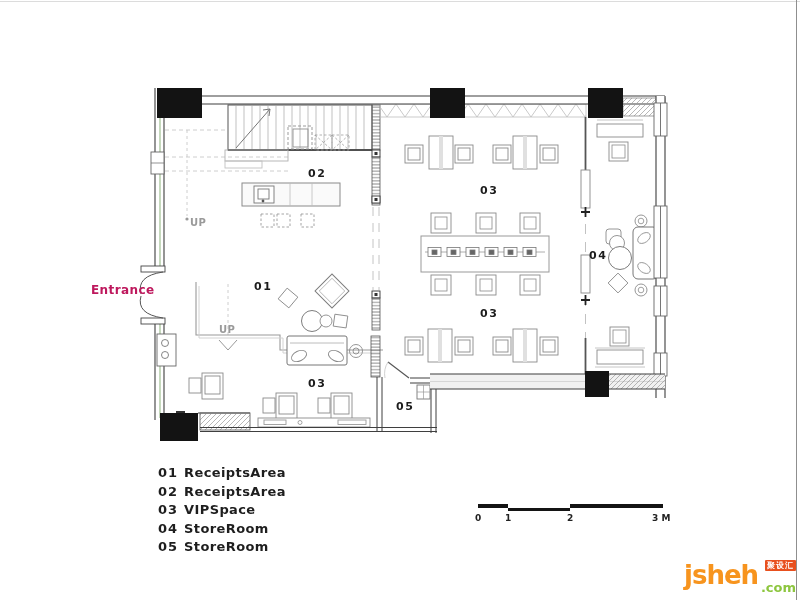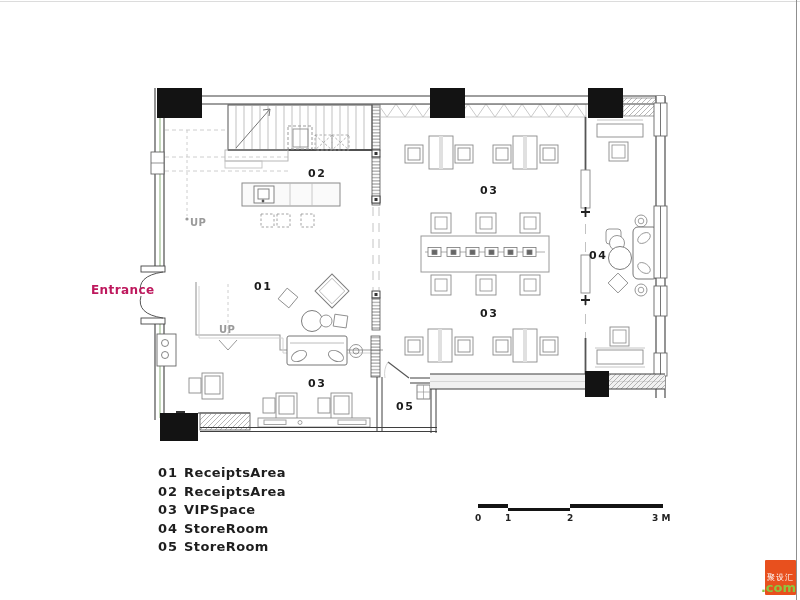--- a/index.html
+++ b/index.html
@@ -18,22 +18,22 @@
   .legend-code{width:26px;letter-spacing:1px;}
   .scalebar .seg{position:absolute;background:#141414;height:3.5px;}
   .sb1{left:478px;top:504px;width:30px;}
   .sb2{left:508px;top:507.5px;width:62px;}
   .sb3{left:570px;top:504px;width:93px;}
   .sb-tick{position:absolute;top:513px;font-weight:bold;font-size:9px;color:#222;}
   .t0{left:475px;} .t1{left:505px;} .t2{left:567px;} .t3{left:652px;white-space:nowrap;}
   .logo{position:absolute;left:684px;top:558px;width:112px;height:38px;}
   .logo-name{position:absolute;left:0;top:2px;font-size:26px;font-weight:bold;letter-spacing:-1px;
              color:var(--logo_orange,#F7941E);}
-  .logo-badge{position:absolute;right:0;top:2px;font-size:8px;font-weight:normal;color:#fff;
-              background:var(--badge_red,#E8501E);padding:12px 2px;border-radius:1px;letter-spacing:1px;}
+  .logo-badge{position:absolute;right:0;top:2px;font-size:8px;font-weight:bold;color:#fff;
+              background:var(--badge_red,#E8501E);padding:0 2px;border-radius:1px;letter-spacing:1px;}
   .logo-tld{position:absolute;right:0;bottom:1px;font-size:13px;font-weight:bold;
             color:var(--logo_green,#8DC63F);letter-spacing:0;margin-left:36px;}
 </style>
 </head>
 <body>
 
 <div class="canvas">
 
   <div class="sheet-border-top"></div>
   <div class="sheet-border-right"></div>
@@ -348,17 +348,18 @@
     <div class="seg sb1"></div>
     <div class="seg sb2"></div>
     <div class="seg sb3"></div>
     <span class="sb-tick t0">0</span>
     <span class="sb-tick t1">1</span>
     <span class="sb-tick t2">2</span>
     <span class="sb-tick t3">3 M</span>
   </div>
 
   <div class="logo">
+    <span class="logo-name">jsheh</span>
     <span class="logo-badge">聚设汇</span>
     <span class="logo-tld">.com</span>
   </div>
 
 </div>
 
 </body></html>

